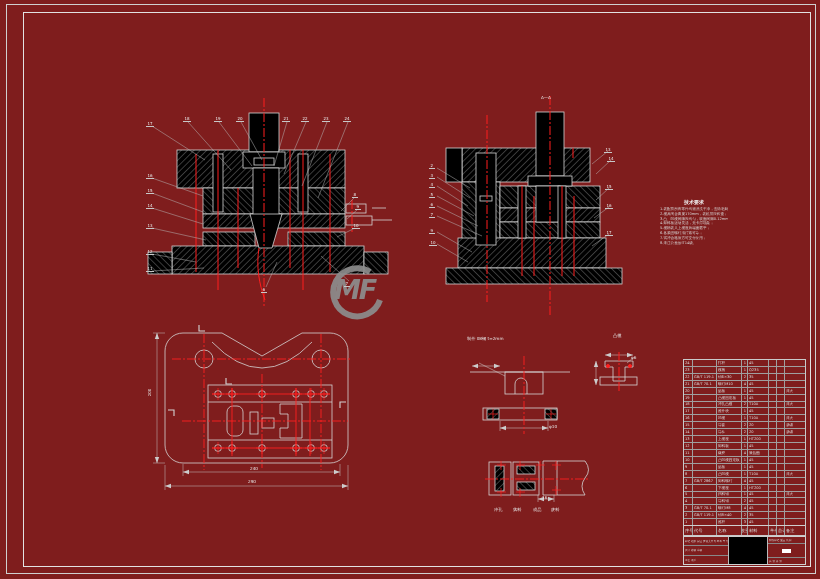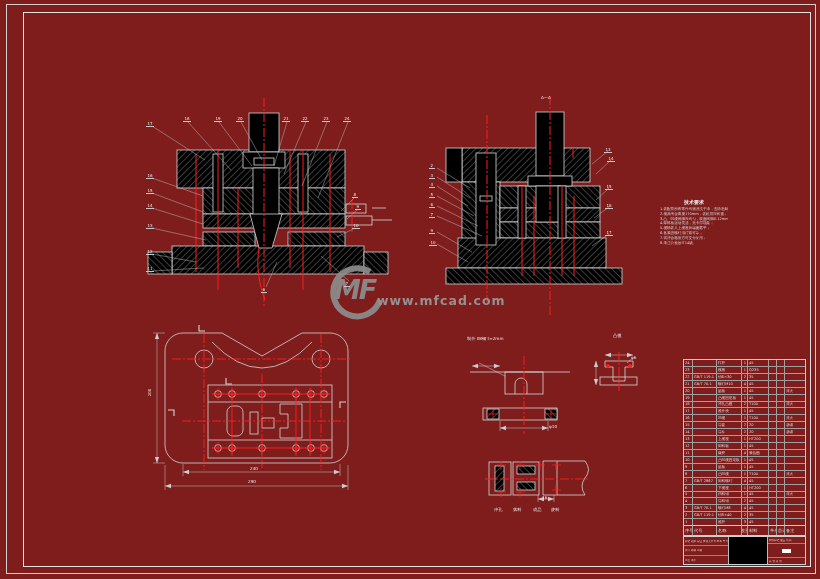--- a/index.html
+++ b/index.html
@@ -265,21 +265,20 @@
       <path d="M497,465h9M501,461v9 M516,465h9M520,461v9 M536,465h9M540,461v9 M552,465h9M556,461v9
                M497,492h9M501,488v9 M516,492h9M520,488v9 M552,490h9M556,486v9" stroke-width="0.7"></path>
     </g>
   </svg>
 
   <div class="wm">
     <svg width="70" height="60" style="position:absolute;left:318px;top:264px;">
       <path d="M52,8 A24,24 0 1 0 62,36" stroke="#8d8d8d" stroke-width="6" fill="none"></path>
     </svg>
     <span class="wm-mf">MF</span>
-    <span class="wm-url">www.mfcad.com</span>
   </div>
 
   <div class="layer">
       <span class="bal" style="left: 185px; top: 116px;">18</span>
       <span class="bal" style="left: 216px; top: 116px;">19</span>
       <span class="bal" style="left: 238px; top: 116px;">20</span>
       <span class="bal" style="left: 284px; top: 116px;">21</span>
       <span class="bal" style="left: 303px; top: 116px;">22</span>
       <span class="bal" style="left: 324px; top: 116px;">23</span>
       <span class="bal" style="left: 345px; top: 116px;">24</span>

